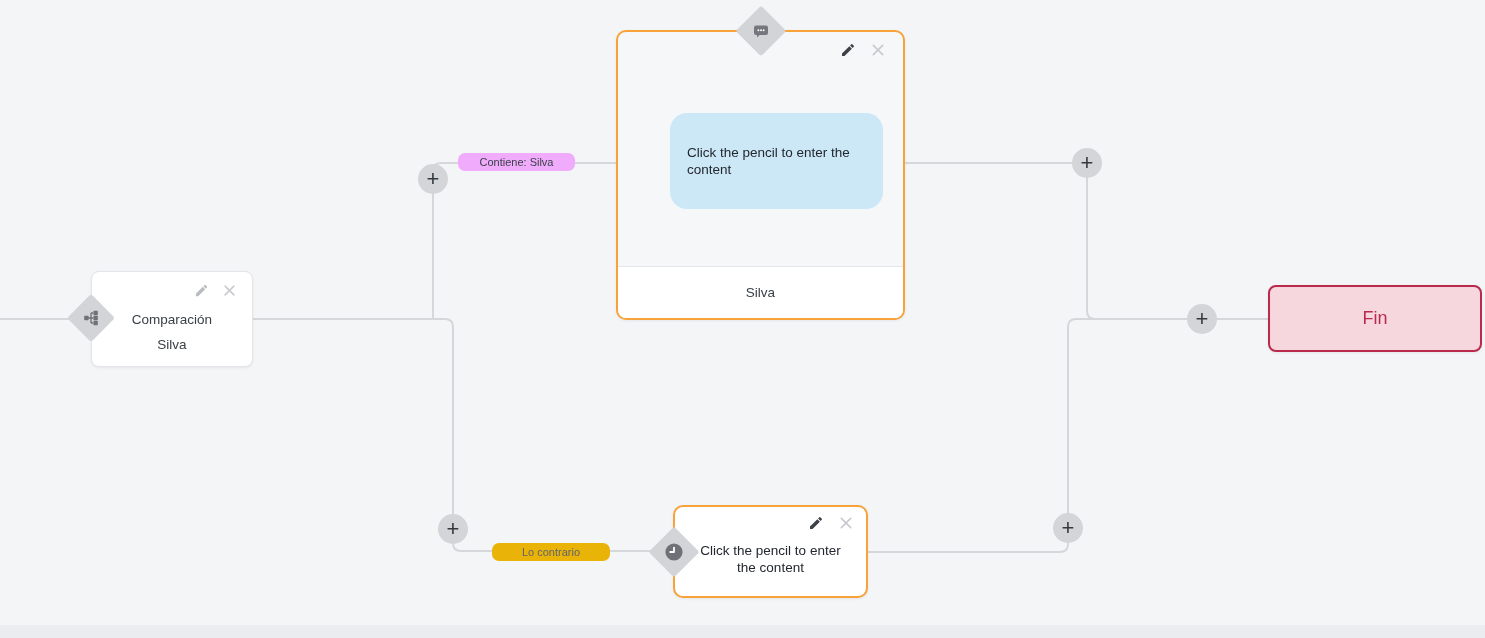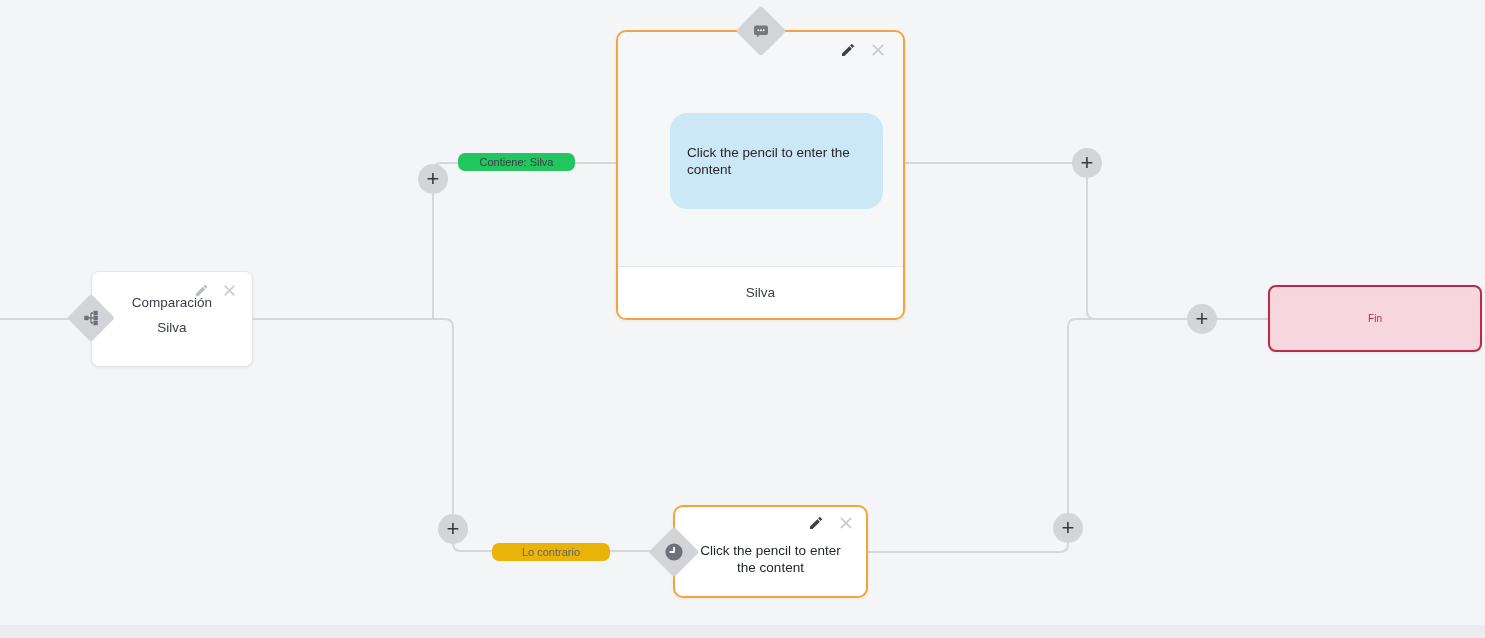--- a/index.html
+++ b/index.html
@@ -68,21 +68,21 @@
   .diamond .d-icon { transform: rotate(-45deg); display: flex; }
 
   
   .comparison-node {
     left: 91px; top: 271px;
     width: 162px; height: 96px;
     border: 1px solid #e4e5e9;
     border-radius: 8px;
     display: flex; flex-direction: column;
     align-items: center;
-    padding-top: 18px;
+    padding-top: 35px;
   }
   .comparison-node .node-actions { top: 11px; right: 15px; gap: 13px; }
   .comparison-node .icon-btn { width: 15px; height: 15px; }
   .comparison-title, .comparison-subtitle {
     font-size: 13.5px; color: #3b4047; line-height: 25px;
   }
   .comparison-node .diamond {
     left: -18px; top: calc(50% - 18px);
     width: 34px; height: 34px;
   }
@@ -138,21 +138,21 @@
   }
 
   
   .end-node {
     left: 1268px; top: 285px;
     width: 214px; height: 67px;
     background: #f6d7dd;
     border: 2px solid #b92a4c;
     border-radius: 8px;
     display: flex; align-items: center; justify-content: center;
-    font-size: 10px; color: #b92a4c;
+    font-size: 18px; color: #b92a4c;
     cursor: pointer;
   }
 
   
   .plus-btn {
     position: absolute;
     width: 30px; height: 30px;
     margin: -15px 0 0 -15px;
     border-radius: 50%;
     background: #d3d5d9;
@@ -168,21 +168,21 @@
   .edge-pill {
     position: absolute;
     z-index: 2;
     box-sizing: border-box;
     height: 18px;
     border-radius: 7px;
     display: flex; align-items: center; justify-content: center;
     font-size: 11px;
     cursor: pointer;
   }
-  .pill-gray  { left: 458px; top: 153px; width: 117px; background: #22c55e; color: #3b4047; }
+  .pill-gray  { left: 458px; top: 153px; width: 117px; background: #f0abfc; color: #3b4047; }
   .pill-white { left: 492px; top: 543px; width: 118px; background: #eab308; color: #60656c; }
 </style>
 </head>
 <body>
 
 <div class="canvas">
 
   <svg class="wires" width="1485" height="638">
     <path d="M 0 319 H 88"></path>
     <path d="M 253 319 H 445 Q 453 319 453 327 V 543 Q 453 551 461 551 H 657"></path>

